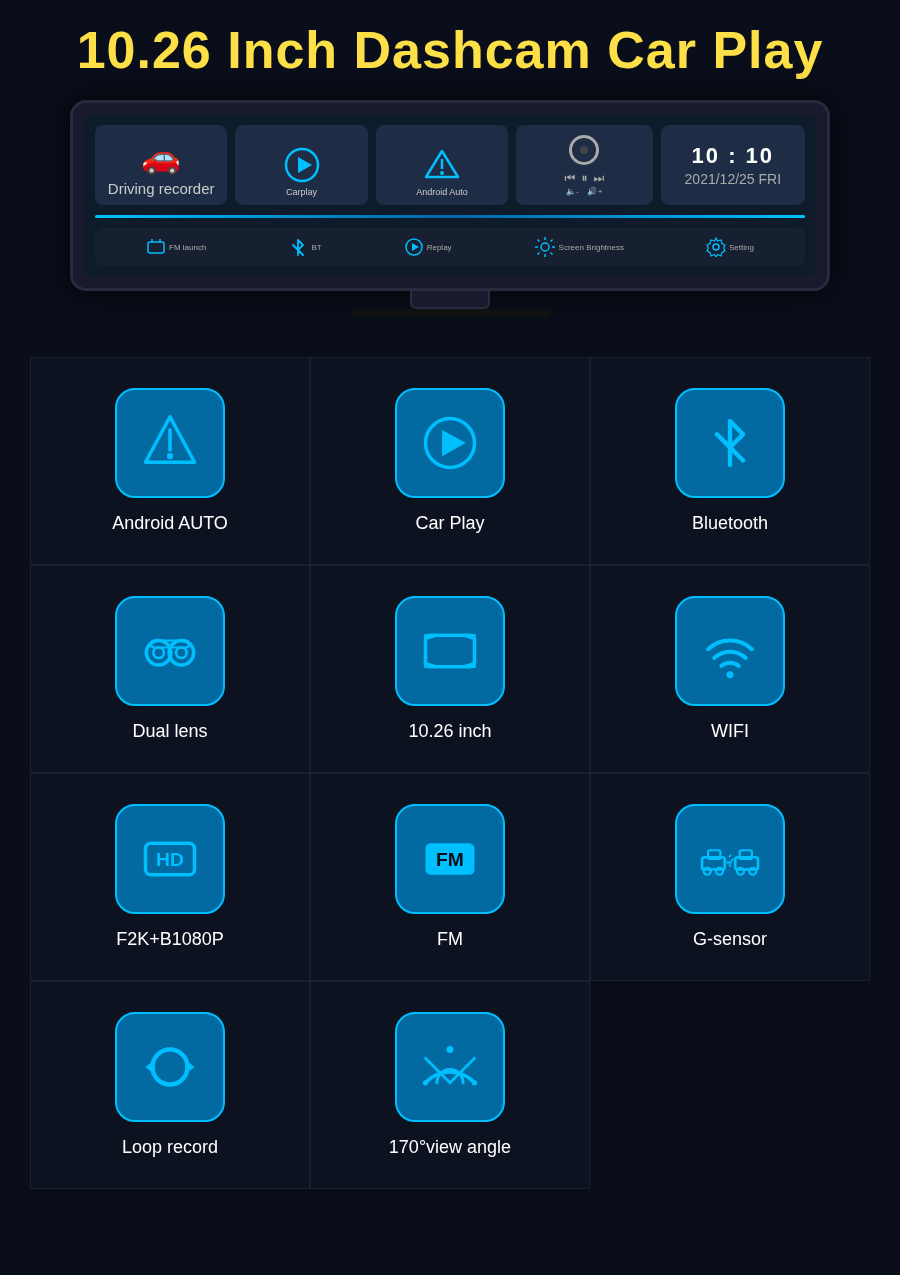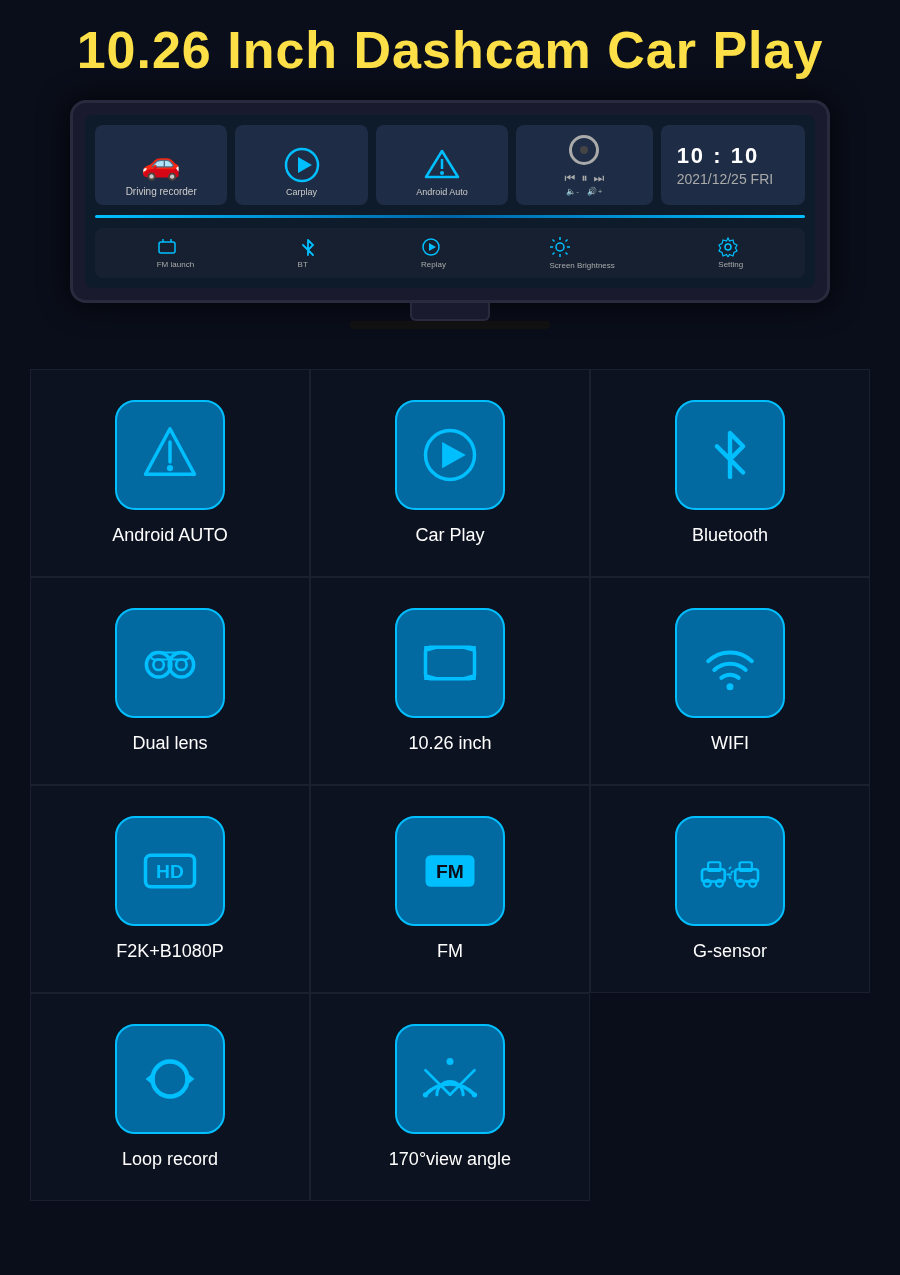--- a/index.html
+++ b/index.html
@@ -70,34 +70,35 @@
       align-items: center;
       justify-content: center;
     }
     .clock-widget {
       background: #1e2d45;
       border-radius: 8px;
       padding: 8px 16px;
       flex: 1;
       display: flex;
       flex-direction: column;
+      align-items: center;
       justify-content: center;
     }
     .screen-bottom {
       background: #162030;
       border-radius: 8px;
       padding: 8px 10px;
       display: flex;
       justify-content: space-around;
       align-items: center;
     }
     .bottom-item {
       display: flex;
-      flex-direction: column;
-      align-items: flex-start;
+      flex-direction: row;
+      align-items: center;
       gap: 3px;
     }
     .bottom-label {
       font-size: 8px;
       color: #aaa;
     }
     .device-stand {
       width: 80px;
       height: 18px;
       background: #1a1a2e;
@@ -166,21 +167,21 @@
 <h1 class="page-title">10.26 Inch Dashcam Car Play</h1>
 
 <div class="device-container">
   <div style="display:flex;flex-direction:column;align-items:center;width:100%;">
     <div class="device">
       <div class="device-screen">
         <div class="screen-top">
 
           <div class="screen-app">
             <div style="font-size:32px; margin-bottom:4px;">🚗</div>
-            <div style="font-size:10px;color:#ccc;">Driving recorder</div>
+            <div style="font-size:15px;color:#ccc;">Driving recorder</div>
           </div>
 
           <div class="screen-app">
             <svg width="36" height="36" viewBox="0 0 36 36">
                 <circle cx="18" cy="18" r="16" fill="none" stroke="#00bfff" stroke-width="2.5"></circle>
                 <polygon points="14,10 28,18 14,26" fill="#00bfff"></polygon>
               </svg>
             <div style="font-size:9px;color:#ccc;margin-top:4px;">Carplay</div>
           </div>
 

